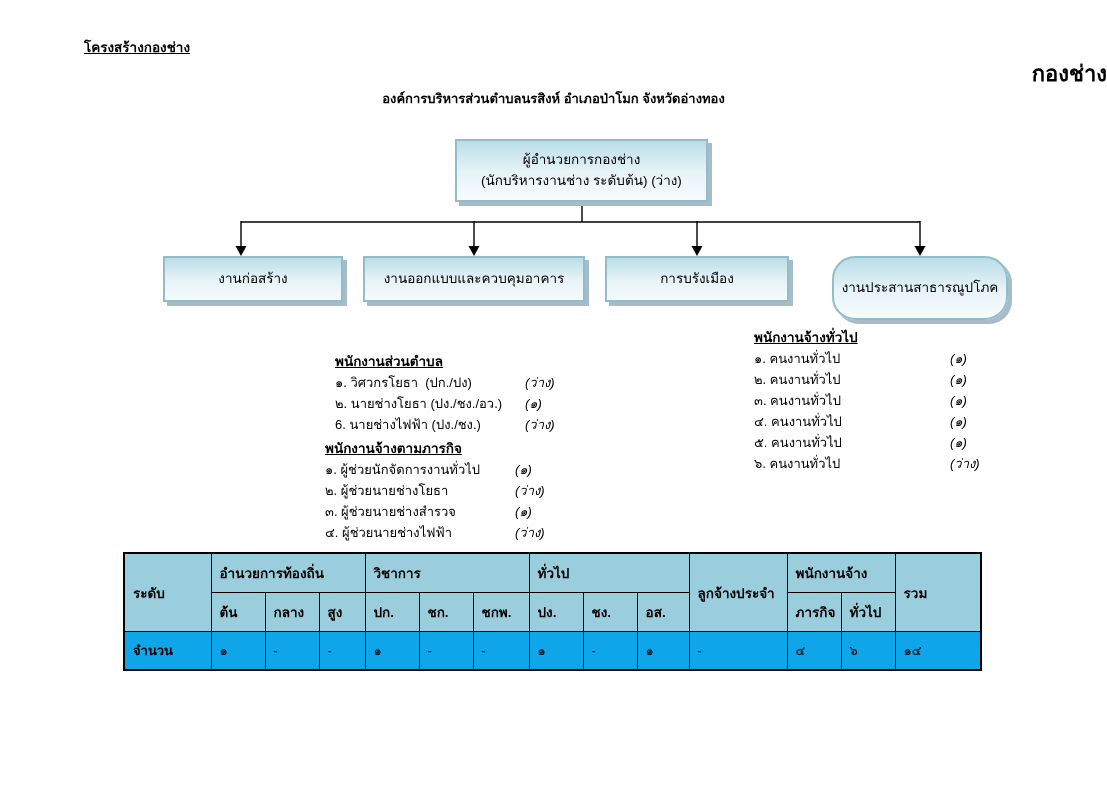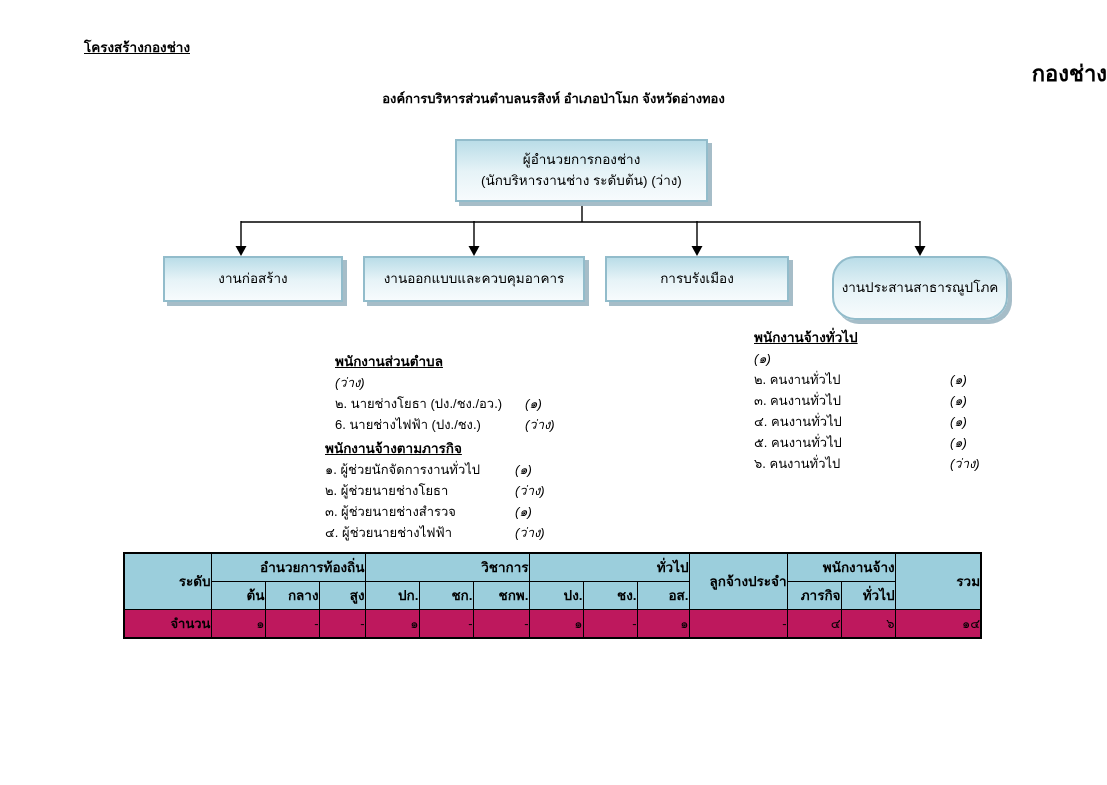--- a/index.html
+++ b/index.html
@@ -59,27 +59,27 @@
   .list-mission   { left: 325px; top: 437px; width: 250px; }
   .list-general   { left: 754px; top: 326px; width: 256px; }
   table.summary {
     position: absolute; left: 123px; top: 552px;
     border-collapse: collapse; table-layout: fixed;
     width: 857px; font-size: 13px;
     border: 2px solid #000;
   }
   table.summary td, table.summary th {
     border: 1px solid #000;
-    text-align: right; vertical-align: middle;
-    padding: 0;
+    text-align: left; vertical-align: middle;
+    padding: 8px;
   }
   table.summary th { background: #9BCEDC; font-weight: bold; font-size: 13.5px; }
   table.summary .r1 th { height: 28px; }
   table.summary .r2 th { height: 28px; }
-  table.summary .r3 td { height: 29px; background: #be185d; font-size: 13px; }
+  table.summary .r3 td { height: 29px; background: #0ea5e9; font-size: 13px; }
   table.summary .row-label { font-weight: bold; font-size: 13.5px; }
 </style>
 </head>
 <body>
 
 <div class="page">
 
   <div class="doc-label">โครงสร้างกองช่าง</div>
   <div class="page-title">กองช่าง</div>
   <div class="page-subtitle">องค์การบริหารส่วนตำบลนรสิงห์ อำเภอป่าโมก จังหวัดอ่างทอง</div>
@@ -115,20 +115,21 @@
   <div class="node node-c3">
     <div>การบรังเมือง</div>
   </div>
   <div class="node node-c4">
     <div>งานประสานสาธารณูปโภค</div>
   </div>
 
   <div class="staff-list list-municipal">
     <div class="heading">พนักงานส่วนตำบล</div>
     <div class="item">
+      <span class="label">๑. วิศวกรโยธา  (ปก./ปง)</span>
       <span class="count">(ว่าง)</span>
     </div>
     <div class="item">
       <span class="label">๒. นายช่างโยธา (ปง./ชง./อว.)</span>
       <span class="count">(๑)</span>
     </div>
     <div class="item">
       <span class="label">6. นายช่างไฟฟ้า (ปง./ชง.)</span>
       <span class="count">(ว่าง)</span>
     </div>
@@ -150,20 +151,21 @@
     </div>
     <div class="item">
       <span class="label">๔. ผู้ช่วยนายช่างไฟฟ้า</span>
       <span class="count">(ว่าง)</span>
     </div>
   </div>
 
   <div class="staff-list list-general">
     <div class="heading">พนักงานจ้างทั่วไป</div>
     <div class="item">
+      <span class="label">๑. คนงานทั่วไป</span>
       <span class="count">(๑)</span>
     </div>
     <div class="item">
       <span class="label">๒. คนงานทั่วไป</span>
       <span class="count">(๑)</span>
     </div>
     <div class="item">
       <span class="label">๓. คนงานทั่วไป</span>
       <span class="count">(๑)</span>
     </div>

